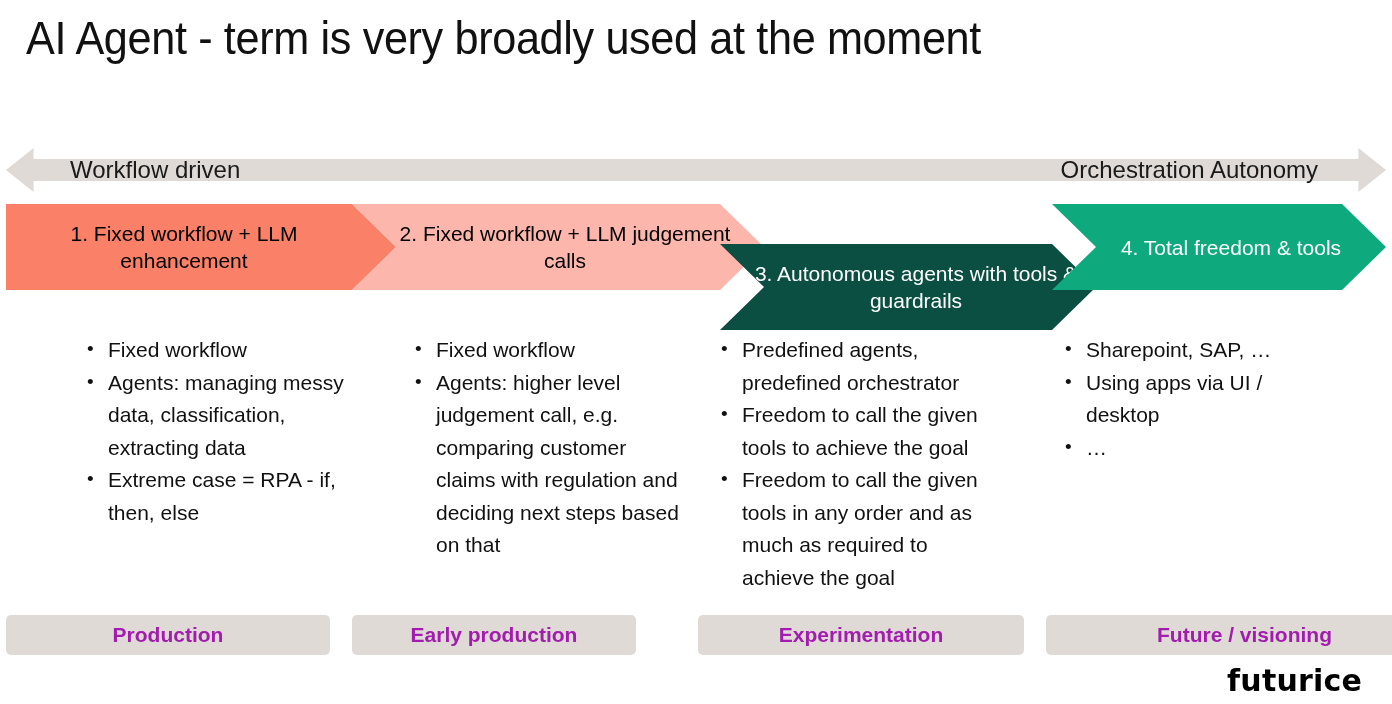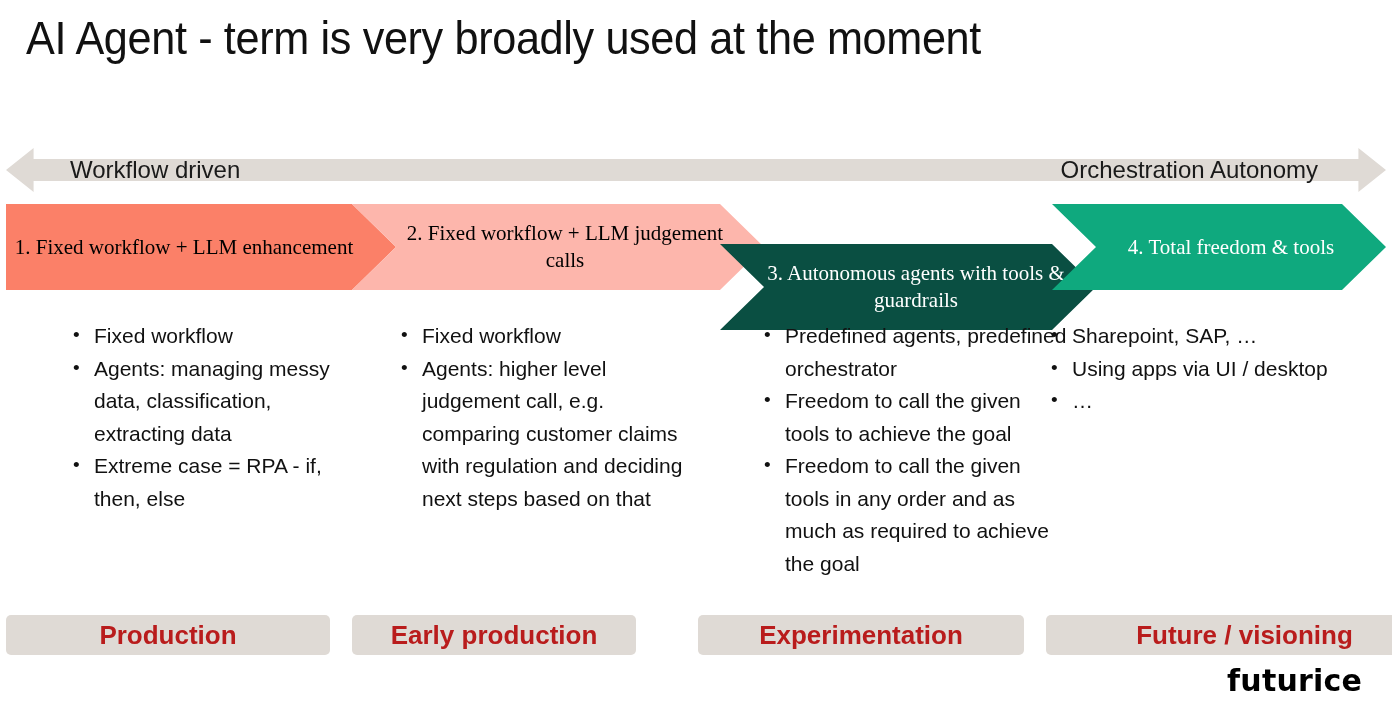--- a/index.html
+++ b/index.html
@@ -63,21 +63,20 @@
   .spectrum-label.left  { left: 64px; }
   .spectrum-label.right { right: 68px; }
 
   
   .chevron-band {
     position: absolute;
     left: 6px;
     top: 204px;
     width: 1380px;
     height: 86px;
-    font-family: Liberation Serif, serif;
   }
   .chev {
     position: absolute;
     top: 0;
     height: 100%;
     display: flex;
     align-items: center;
     justify-content: center;
     text-align: center;
     box-sizing: border-box;
@@ -129,25 +128,25 @@
     top: 318px;
     width: 1380px;
     height: 280px;
   }
   .col {
     position: absolute;
     top: 0;
   }
   .col-1 { left: 62px;   width: 300px; }
   .col-2 { left: 390px;  width: 300px; }
-  .col-3 { left: 753px;  width: 310px; }
+  .col-3 { left: 696px;  width: 310px; }
   .col-4 { left: 1040px; width: 300px; }
 
   .col ul {
-    margin: 2px;
+    margin: 16px;
     padding: 0;
     list-style: none;
   }
   .col li {
     position: relative;
     padding-left: 24px;
     font-size: 21px;
     line-height: 32.5px;
     color: #111111;
     margin-bottom: 0;
@@ -172,23 +171,23 @@
   }
   .mbox {
     position: absolute;
     top: 0;
     height: 40px;
     background: #DFDAD5;
     border-radius: 5px;
     display: flex;
     align-items: center;
     justify-content: center;
-    font-size: 26px;
+    font-size: 21px;
     font-weight: bold;
-    color: #b91c1c;
+    color: #a21caf;
     box-sizing: border-box;
   }
   .mbox-1 { left: 0px;    width: 324px; }
   .mbox-2 { left: 346px;  width: 284px; }
   .mbox-3 { left: 692px;  width: 326px; }
   .mbox-4 { left: 1040px; width: 397px; }
 
   
   .brand-logo {
     position: absolute;

